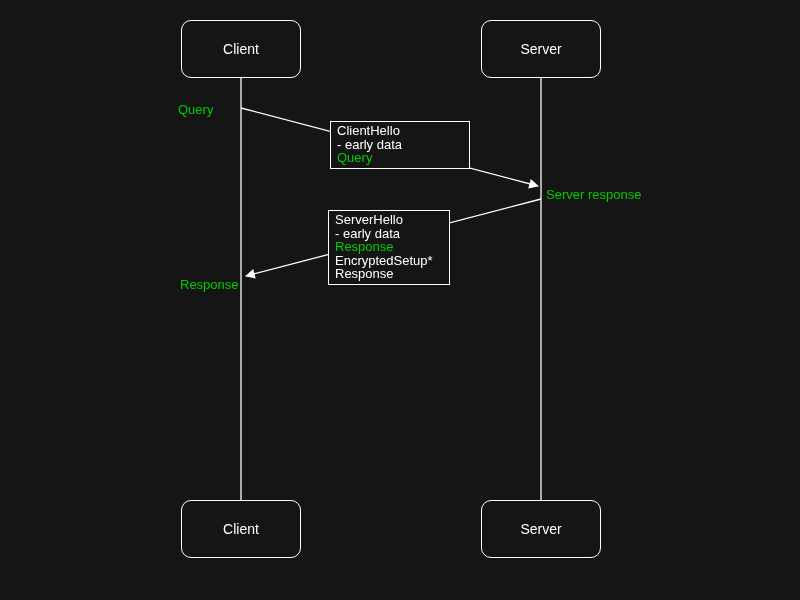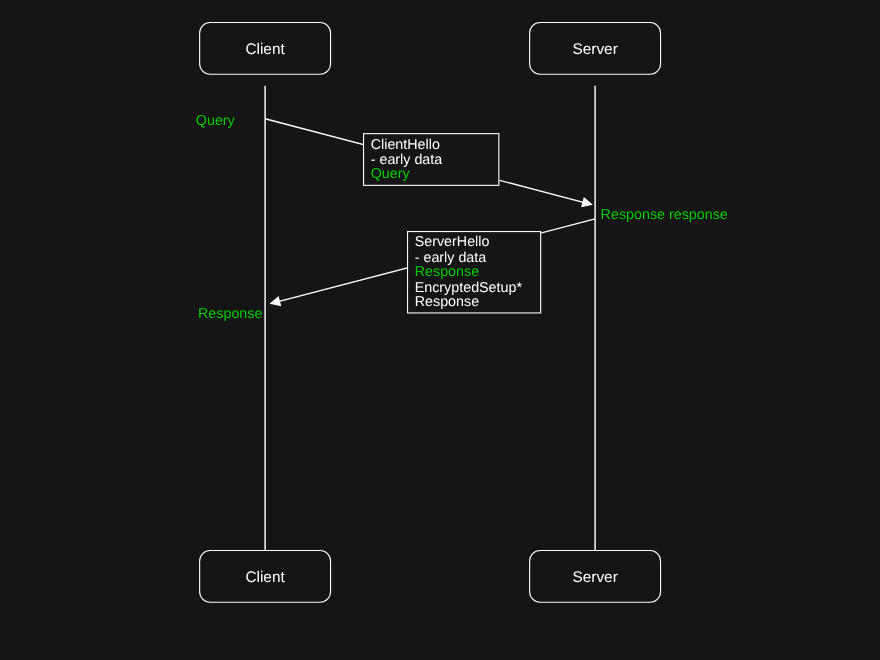--- a/index.html
+++ b/index.html
@@ -22,21 +22,21 @@
   .lines-layer {
     position: absolute;
     left: 0; top: 0;
     width: 800px; height: 600px;
     z-index: 1;
   }
   .actor {
     position: absolute;
     box-sizing: border-box;
     width: 120px;
-    height: 48px;
+    height: 58px;
     border: 1.5px solid var(--fg);
     border-radius: 10px;
     background: var(--bg);
     color: var(--fg);
     display: flex;
     align-items: center;
     justify-content: center;
     font-size: 14px;
     z-index: 2;
   }
@@ -49,22 +49,22 @@
     box-sizing: border-box;
     border: 1.5px solid var(--fg);
     background: var(--bg);
     color: var(--fg);
     font-size: 13px;
     line-height: 13.5px;
     padding: 2px 6px 3px 6px;
     white-space: nowrap;
     z-index: 3;
   }
-  .msgbox.client-hello { left: 330px; top: 121px; width: 124px; }
-  .msgbox.server-hello { left: 328px; top: 210px; width: 122px; margin-left: 42px; }
+  .msgbox.client-hello { left: 330px; top: 121px; width: 140px; }
+  .msgbox.server-hello { left: 328px; top: 210px; width: 122px; }
   .msgline.accent { color: var(--accent); }
   .note {
     position: absolute;
     color: var(--accent);
     font-size: 13px;
     line-height: 15px;
     white-space: nowrap;
     z-index: 4;
   }
   .note.query    { left: 178px; top: 102px; }
@@ -109,16 +109,16 @@
 
   <div class="msgbox server-hello">
     <div class="msgline">ServerHello</div>
     <div class="msgline">- early data</div>
     <div class="msgline accent">Response</div>
     <div class="msgline">EncryptedSetup*</div>
     <div class="msgline">Response</div>
   </div>
 
   <div class="note query">Query</div>
-  <div class="note compute">Response response</div>
+  <div class="note compute">Server response</div>
   <div class="note response">Response</div>
 
 </div>
 
 </body></html>

